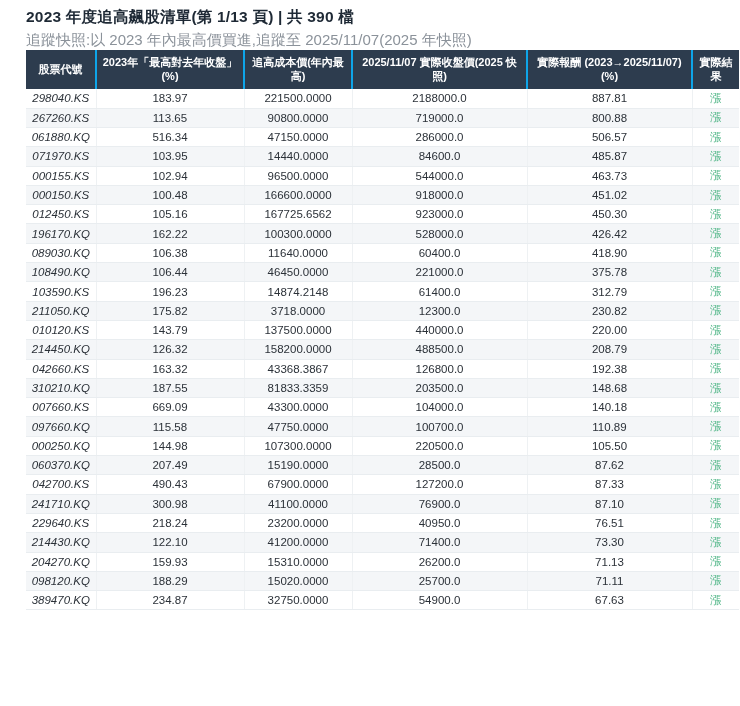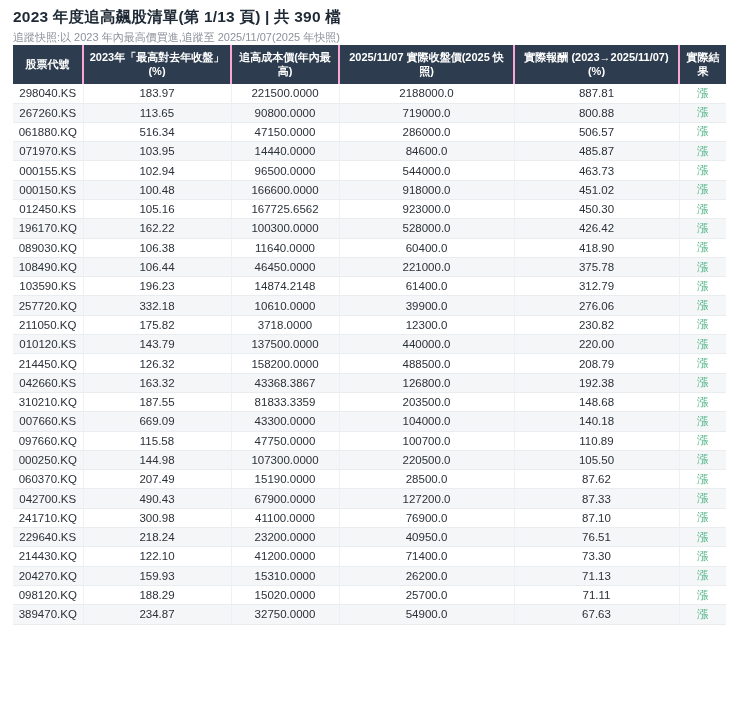--- a/index.html
+++ b/index.html
@@ -4,67 +4,67 @@
 <style>
   * { margin: 0; padding: 0; box-sizing: border-box; }
   html, body { width: 740px; background: #ffffff; }
   body {
     font-family: "Liberation Sans", "DejaVu Sans", sans-serif;
     color: #222a33;
     width: 740px;
     height: 706px;
     overflow: hidden;
   }
-  .page { padding: 7px 14px 2px 13px; }
+  .page { padding: 7px 14px 2px 26px; }
   .page-title {
     font-size: 15.5px;
     font-weight: 700;
     color: #1e2935;
     line-height: 1.25;
     letter-spacing: 0.2px;
   }
   .page-subtitle {
     margin-top: 4px;
-    font-size: 11px;
+    font-size: 15px;
     color: #8b929a;
     line-height: 1.3;
   }
   table.stock-table {
     margin-top: 0;
     width: 713px;
     border-collapse: collapse;
     table-layout: fixed;
   }
   thead th {
     background: #2d3c4e;
     color: #ffffff;
     font-size: 11px;
     font-weight: 600;
     line-height: 1.32;
     padding: 5px 2px;
     text-align: center;
     vertical-align: middle;
-    border-left: 2px solid #f9a8d4;
+    border-left: 2px solid #0ea5e9;
     word-break: break-word;
   }
   thead th:first-child { border-left: none; }
   tbody td {
     font-size: 11.5px;
     color: #2b3138;
     text-align: center;
     vertical-align: middle;
     height: 19.3px;
     padding: 0 2px;
     border-bottom: 1px solid #e9edf0;
     border-left: 1px solid #eef1f3;
     background: #ffffff;
     white-space: nowrap;
     overflow: hidden;
   }
-  tbody td:first-child { border-left: none; }
+  tbody td:first-child { border-left: none; font-style: italic; }
   tbody tr:nth-child(even) td { background: #f4f6f8; }
   tbody td.up { font-weight: 400; }
 </style>
 </head>
 <body>
 
 <div class="page">
   <div class="page-title">2023 年度追高飆股清單(第 1/13 頁) | 共 390 檔</div>
   <div class="page-subtitle">追蹤快照:以 2023 年內最高價買進,追蹤至 2025/11/07(2025 年快照)</div>
 
@@ -170,28 +170,20 @@
         </tr>
         <tr>
           <td>103590.KS</td>
           <td>196.23</td>
           <td>14874.2148</td>
           <td>61400.0</td>
           <td>312.79</td>
           <td class="up" style="color: rgb(82, 183, 136);">漲</td>
         </tr>
         <tr>
-          <td>257720.KQ</td>
-          <td>332.18</td>
-          <td>10610.0000</td>
-          <td>39900.0</td>
-          <td>276.06</td>
-          <td class="up" style="color: rgb(82, 183, 136);">漲</td>
-        </tr>
-        <tr>
           <td>211050.KQ</td>
           <td>175.82</td>
           <td>3718.0000</td>
           <td>12300.0</td>
           <td>230.82</td>
           <td class="up" style="color: rgb(82, 183, 136);">漲</td>
         </tr>
         <tr>
           <td>010120.KS</td>
           <td>143.79</td>

